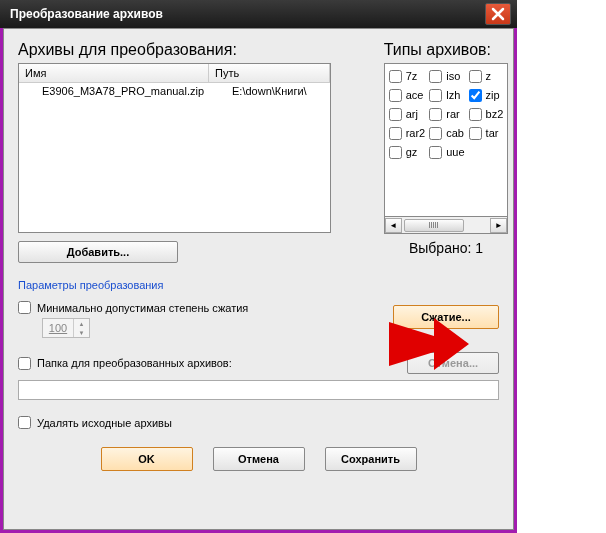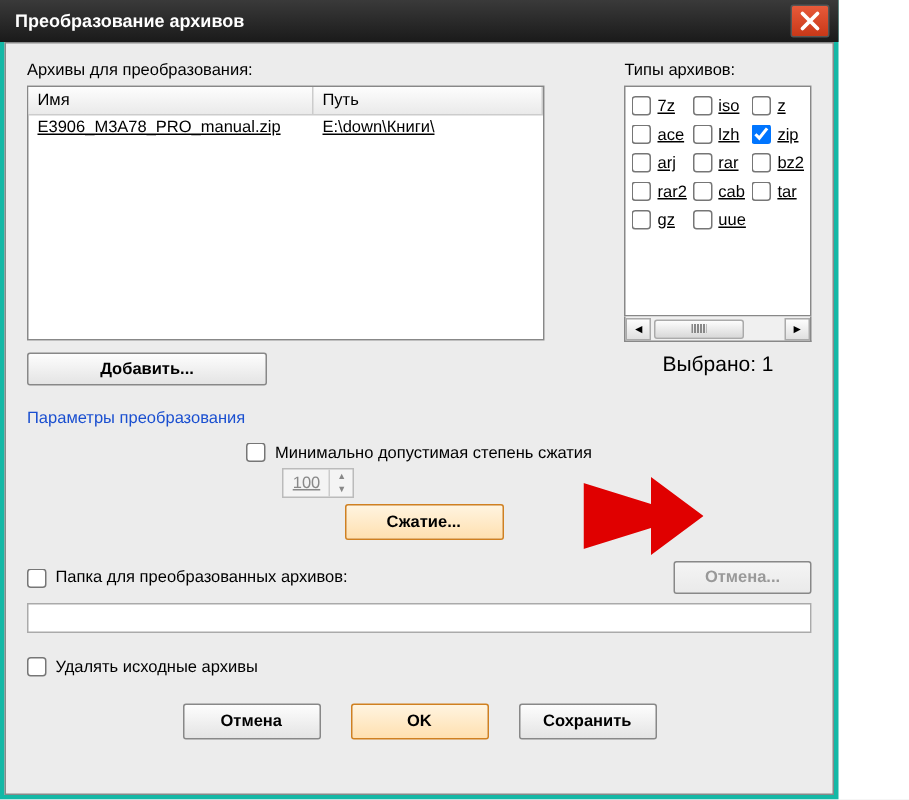--- a/index.html
+++ b/index.html
@@ -1,39 +1,39 @@
 <!DOCTYPE html>
 <html><head>
 <meta charset="utf-8">
 <style>
 * { box-sizing: border-box; margin: 0; padding: 0; }
 body { font-family: Tahoma, Arial, sans-serif; font-size: 11px; background: #fff; }
-.window { width: 559px; height: 533px; background: #14b8a6; position: relative; }
+.window { width: 517px; height: 533px; background: #a21caf; position: relative; }
 .titlebar { height: 28px; background: linear-gradient(#3a3a3a, #1a1a1a); display: flex; align-items: center; padding: 0 6px; }
 .titlebar-text { color: #fff; font-size: 12px; font-weight: bold; flex: 1; padding-left: 4px; }
 .close-btn { width: 26px; height: 22px; background: linear-gradient(#e85a3a, #c83818); border: 1px solid #555; border-radius: 2px; display: flex; align-items: center; justify-content: center; cursor: pointer; }
 .close-btn svg { width: 14px; height: 14px; }
 .content { position: absolute; top: 28px; left: 3px; right: 3px; bottom: 3px; background: #ececec; border: 1px solid #888; padding: 12px 14px; }
 .row1 { display: flex; gap: 16px; }
 .archives-panel { width: 360px; }
 .types-panel { flex: 1; padding-left: 37px; }
-.panel-label { font-size: 11px; color: #000; margin-bottom: 4px; display: block; }
+.panel-label { font-size: 16px; color: #000; margin-bottom: 4px; display: block; }
 .table { width: 100%; height: 170px; background: #fff; border: 1px solid #888; }
 .table-header { display: flex; background: linear-gradient(#fdfdfd, #eaeaea); border-bottom: 1px solid #ccc; }
 .th { padding: 3px 6px; font-size: 11px; border-right: 1px solid #ccc; }
 .th1 { width: 190px; }
 .th2 { flex: 1; }
 .table-body { }
 .tr { display: flex; }
-.td { padding: 2px 6px; font-size: 11px; white-space: nowrap; overflow: hidden; text-decoration: underline; }
+.td { padding: 2px 23px; font-size: 11px; white-space: nowrap; overflow: hidden; }
 .td1 { width: 190px; }
 .td2 { flex: 1; }
 .types-box { background: #fff; border: 1px solid #888; height: 154px; padding: 6px 4px; overflow: hidden; }
 .types-grid { display: grid; grid-template-columns: repeat(3, 1fr); gap: 6px 4px; }
-.chk { display: flex; align-items: flex-end; gap: 4px; font-size: 11px; text-decoration: underline; }
+.chk { display: flex; align-items: flex-start; gap: 4px; font-size: 11px; }
 .chk input { width: 13px; height: 13px; }
 .scrollbar-h { height: 17px; background: #f0f0f0; border: 1px solid #888; border-top: none; display: flex; align-items: center; }
 .scroll-btn { width: 17px; height: 15px; background: linear-gradient(#fdfdfd,#e0e0e0); border: 1px solid #aaa; display:flex; align-items:center; justify-content:center; font-size:8px; cursor:pointer; }
 .scroll-track { flex: 1; height: 15px; position: relative; }
 .scroll-thumb { position: absolute; left: 2px; width: 60px; height: 13px; top: 1px; background: linear-gradient(#fdfdfd,#d8d8d8); border: 1px solid #aaa; border-radius:2px; }
 .scroll-grip { position:absolute; left:50%; top:50%; transform:translate(-50%,-50%); width:10px; height:6px; background: repeating-linear-gradient(90deg,#888 0 1px,transparent 1px 2px); }
 .selected-label { text-align: center; font-size: 14px; margin-top: 6px; }
 .btn-row1 { display: flex; gap: 24px; margin-top: 8px; }
 .btn { height: 22px; background: linear-gradient(#fdfdfd,#e4e4e4); border: 1px solid #888; border-radius: 2px; font-size: 11px; cursor: pointer; display:inline-flex; align-items:center; justify-content:center;font-weight:bold; }
 .btn-wide { width: 160px; }
@@ -42,21 +42,21 @@
 .section-title { color: #1a4fd0; font-size: 11px; margin-top: 16px; margin-bottom: 10px; }
 .opt-chk { display: flex; align-items: center; gap: 6px; font-size: 11px; }
 .spinner { width: 48px; height: 20px; margin-left: 24px; margin-top: 4px; display: flex; border: 1px solid #bbb; background: #f4f4f4; }
 .spinner input { width: 30px; border: none; text-align: center; font-size: 11px; background: transparent; color: #888; text-decoration: underline; }
 .spinner-btns { width: 16px; display: flex; flex-direction: column; border-left: 1px solid #ccc; }
 .spinner-btns div { flex:1; font-size:6px; display:flex; align-items:center; justify-content:center; color:#888; }
 .folder-input { width: 100%; height: 20px; border: 1px solid #aaa; background: #fff; margin-top: 6px; padding: 0 4px; font-size: 11px; }
 .bottom-btns { display: flex; gap: 20px; justify-content: center; margin-top: 18px; }
 .btn-bottom { width: 92px; height: 24px; }
 .arrow { position: absolute; left: 385px; top: 283px; width: 80px; height: 64px; pointer-events: none; }
-.compress-row { display:flex; align-items:center;flex-direction:column; }
+.compress-row { display:flex; align-items:flex-start; }
 .compress-left { flex:1; }
 .compress-btn-wrap { width: 112px; text-align:right; }
 .browse-row { display:flex; align-items:center;gap:13px; }
 .browse-left { flex:1; }
 </style>
 </head>
 <body>
 
 <div class="window">
   <div class="titlebar">
@@ -197,22 +197,22 @@
     <input class="folder-input" type="text" value="" style="">
 
     <div style="height:16px"></div>
 
     <label class="opt-chk">
       <input type="checkbox" style="">
       <span>Удалять исходные архивы</span>
     </label>
 
     <div class="bottom-btns">
+      <button class="btn btn-bottom btn-orange">OK</button>
       <button class="btn btn-bottom">Отмена</button>
-      <button class="btn btn-bottom btn-orange">OK</button>
       <button class="btn btn-bottom">Сохранить</button>
     </div>
 
     <svg class="arrow" viewBox="0 0 80 64">
       <polygon points="0,10 45,24 45,6 80,32 45,58 45,40 0,54" fill="#e00000"></polygon>
     </svg>
   </div>
 </div>
 
 </body></html>

